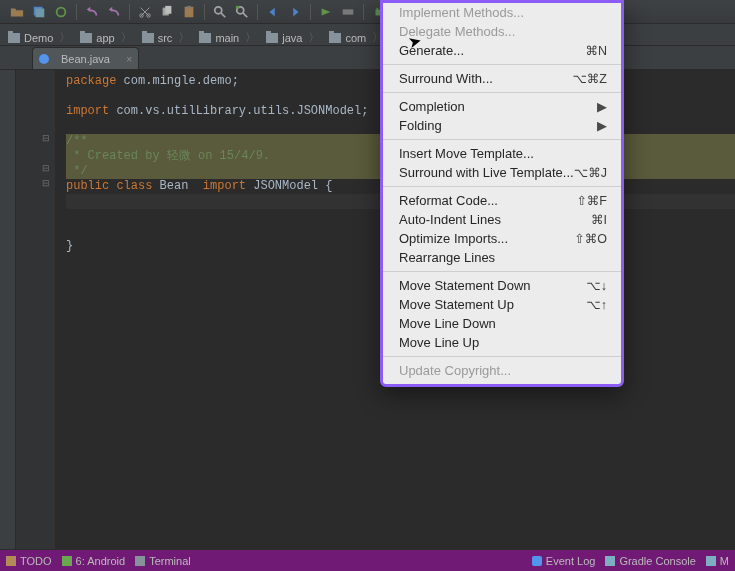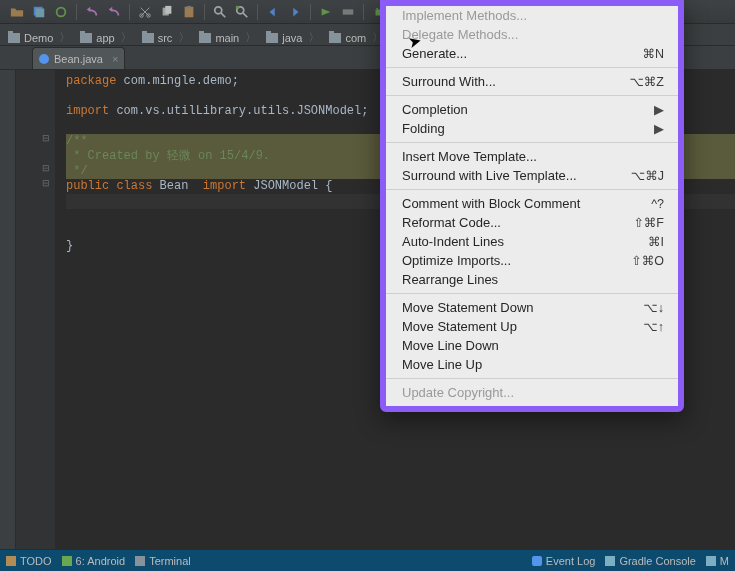--- a/index.html
+++ b/index.html
@@ -62,21 +62,21 @@
     border-bottom: 1px solid #2b2b2b;
   }
   .tab {
     height: 22px;
     background: #515658;
     border: 1px solid #2b2b2b;
     border-bottom: none;
     border-radius: 4px 4px 0 0;
     display: flex; align-items: center;
     padding: 0 6px;
-    gap: 5px;
+    gap: 12px;
     font-size: 11px;
     color: #bbbbbb;
   }
   .tab .file-icon {
     width: 10px; height: 10px; border-radius: 50%;
     background: #5394ec;
     display:inline-block;
   }
   .tab .close-x { color:#888; font-size:11px; margin-left:4px;}
 
@@ -111,23 +111,23 @@
   .k-green  { color:#6a8759; }
   .k-white  { color:#a9b7c6; }
   .doc-block { background:#5a5a3c; }
   .hl-line { background:#323232; }
 
   
   .context-menu {
     position: absolute;
     top: 0;
     left: 380px;
-    width: 304px;
+    width: 244px;
     background: #ececec;
-    border: 6px solid #8b5cf6;
+    border: 3px solid #8b5cf6;
     border-radius: 0 0 6px 6px;
     box-shadow: 0 8px 24px rgba(0,0,0,.45);
     font-size: 13px;
     color: #262626;
     padding-bottom: 4px;
   }
   .context-menu .menu-row {
     display: flex;
     justify-content: space-between;
     align-items: center;
@@ -145,21 +145,21 @@
   
   .cursor-ptr {
     position:absolute; top:32px; left:408px; z-index:10;
     font-size:16px; color:#000;
     transform: rotate(-15deg);
   }
 
   
   .statusbar {
     height: 22px;
-    background: #0c4a6e;
+    background: #701a75;
     border-top: 1px solid #2b2b2b;
     display: flex;
     align-items: center;
     font-size: 11px;
     color: #bbbbbb;
     padding: 0 6px;
     gap: 10px;
   }
   .statusbar .spacer { flex:1; }
   .statusbar .sb-item { display:flex; align-items:center; gap:4px; }
@@ -367,24 +367,20 @@
     <div class="menu-row">
       <span>Insert Move Template...</span>
       <span class="shortcut"></span>
     </div>
     <div class="menu-row">
       <span>Surround with Live Template...</span>
       <span class="shortcut">⌥⌘J</span>
     </div>
     <div class="menu-sep"></div>
     <div class="menu-row">
-      <span>Comment with Block Comment</span>
-      <span class="shortcut">^?</span>
-    </div>
-    <div class="menu-row">
       <span>Reformat Code...</span>
       <span class="shortcut">⇧⌘F</span>
     </div>
     <div class="menu-row">
       <span>Auto-Indent Lines</span>
       <span class="shortcut">⌘I</span>
     </div>
     <div class="menu-row">
       <span>Optimize Imports...</span>
       <span class="shortcut">⇧⌘O</span>

